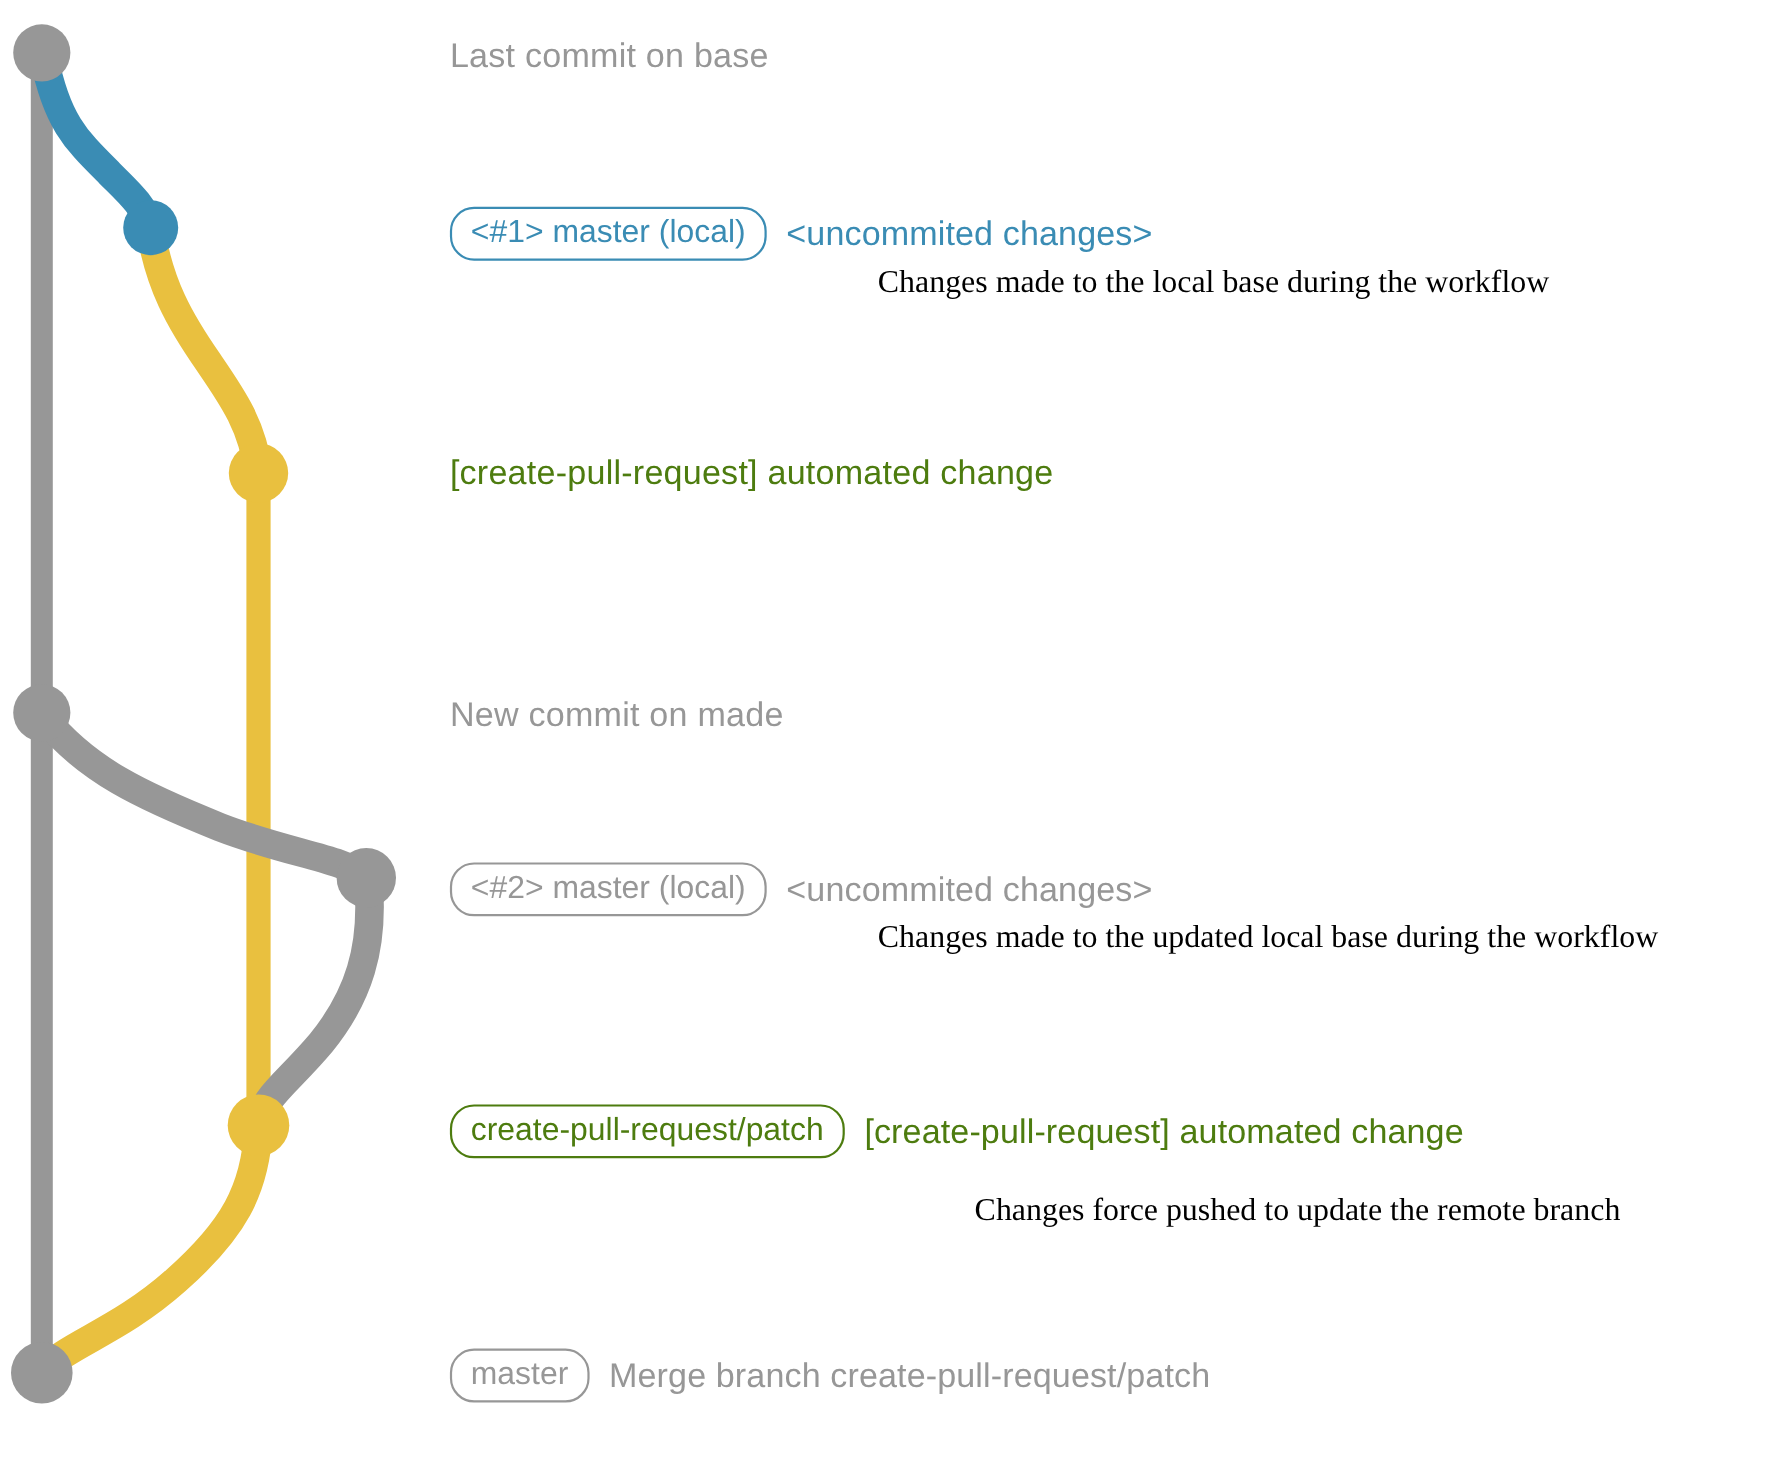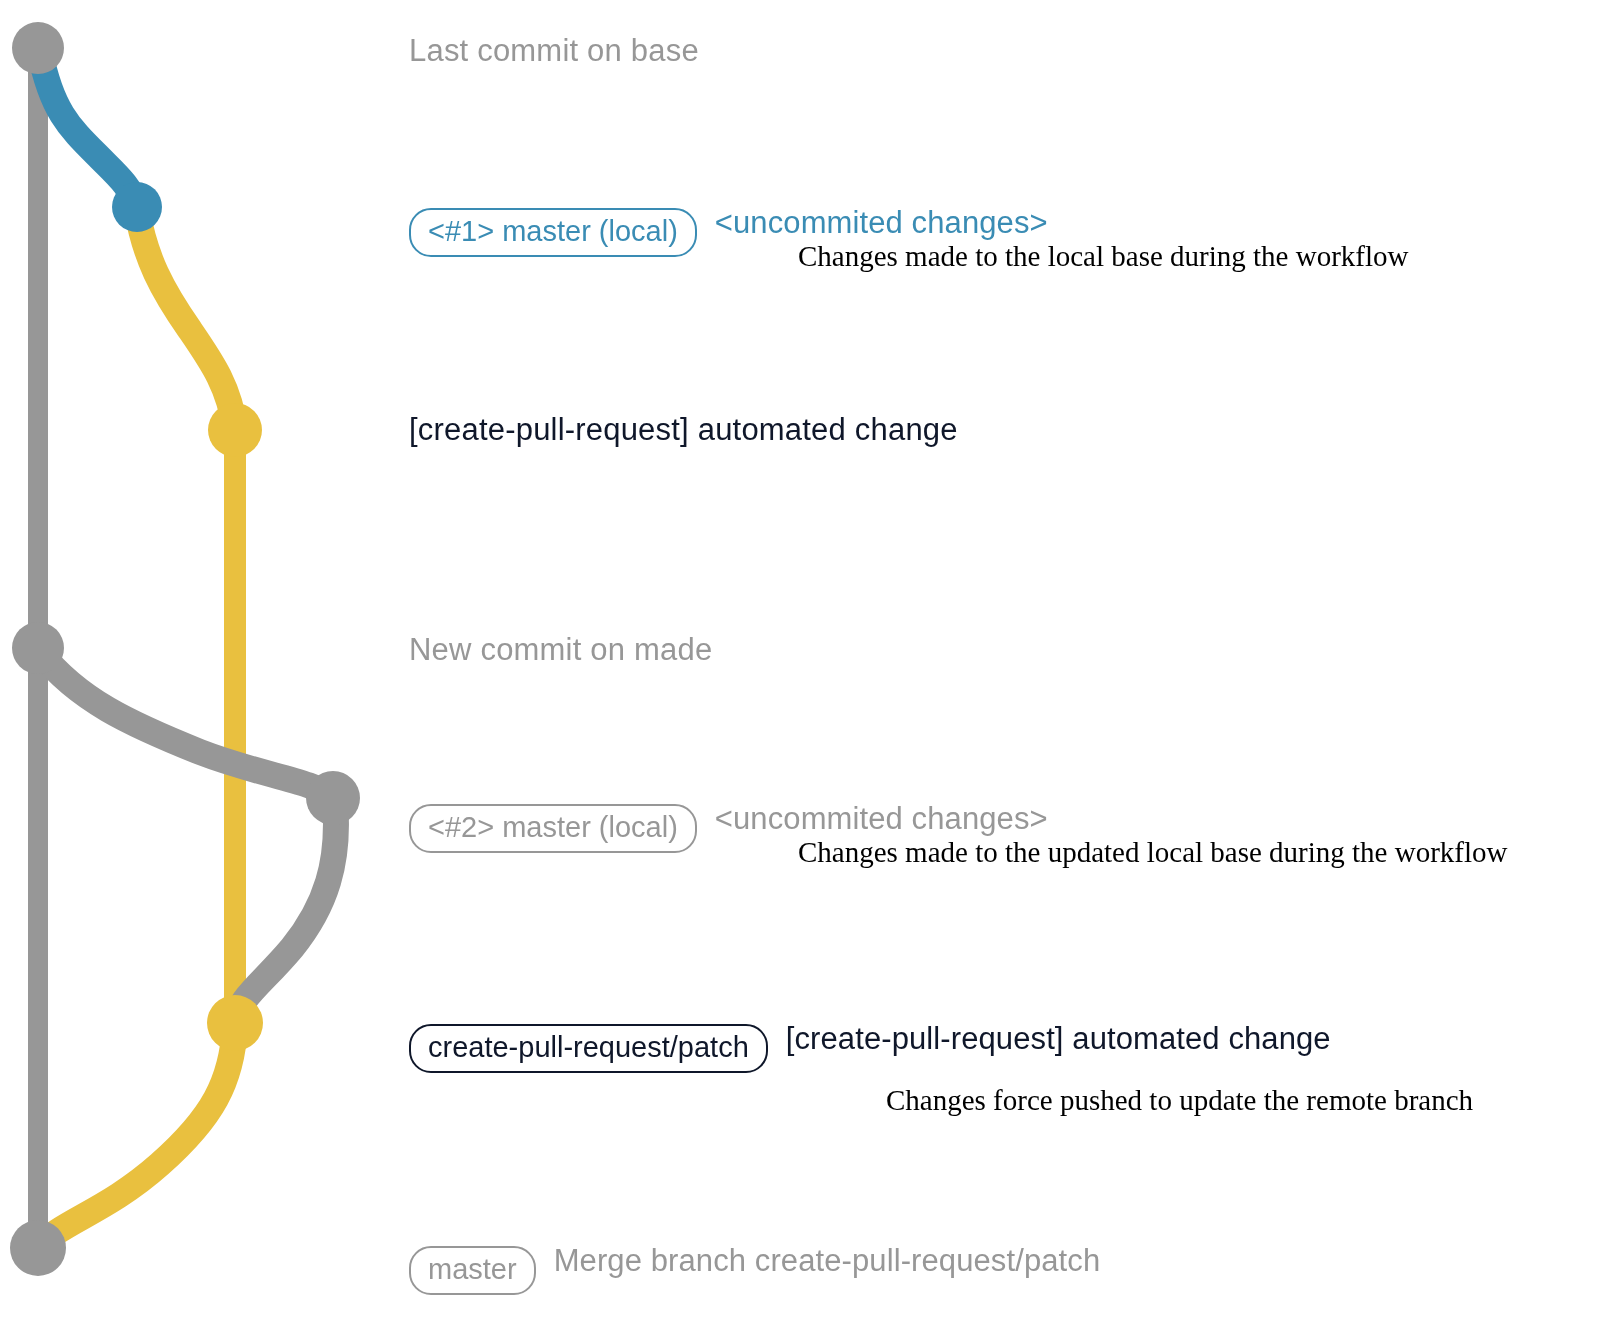--- a/index.html
+++ b/index.html
@@ -47,41 +47,40 @@
 
   .badge {
     display: inline-block;
     border: 2px solid currentColor;
     border-radius: 22px;
     padding: 7px 17px 9px 17px;
     font-family: "Liberation Sans", sans-serif;
     font-size: 29px;
     line-height: 1;
     background: #ffffff;
-    margin-top: 20px;
   }
 
   .subject {
     font-family: "Liberation Sans", sans-serif;
     font-size: 31px;
     margin-left: 18px;
     letter-spacing: 0.1px;
   }
 
   .desc {
     position: absolute;
     font-family: "Liberation Serif", serif;
     font-size: 29px;
     color: #000000;
     white-space: nowrap;
   }
 
   .c-grey   { color: #979797; }
   .c-blue   { color: #3a8cb4; }
-  .c-yellow { color: #0f172a; }
+  .c-yellow { color: #4d7c0f; }
 </style>
 </head>
 <body>
 
 <svg id="graph-layer" width="1618" height="1344" viewBox="0 0 1618 1344" xmlns="http://www.w3.org/2000/svg">
 
   <path d="M 38 48 L 38 1248" stroke="#979797" stroke-width="20" fill="none" stroke-linecap="round"></path>
 
   <path d="M 40 52 C 52 112, 70 128, 100 158 C 118 176, 130 186, 137 207" stroke="#3a8cb4" stroke-width="26" fill="none" stroke-linecap="round"></path>
 

